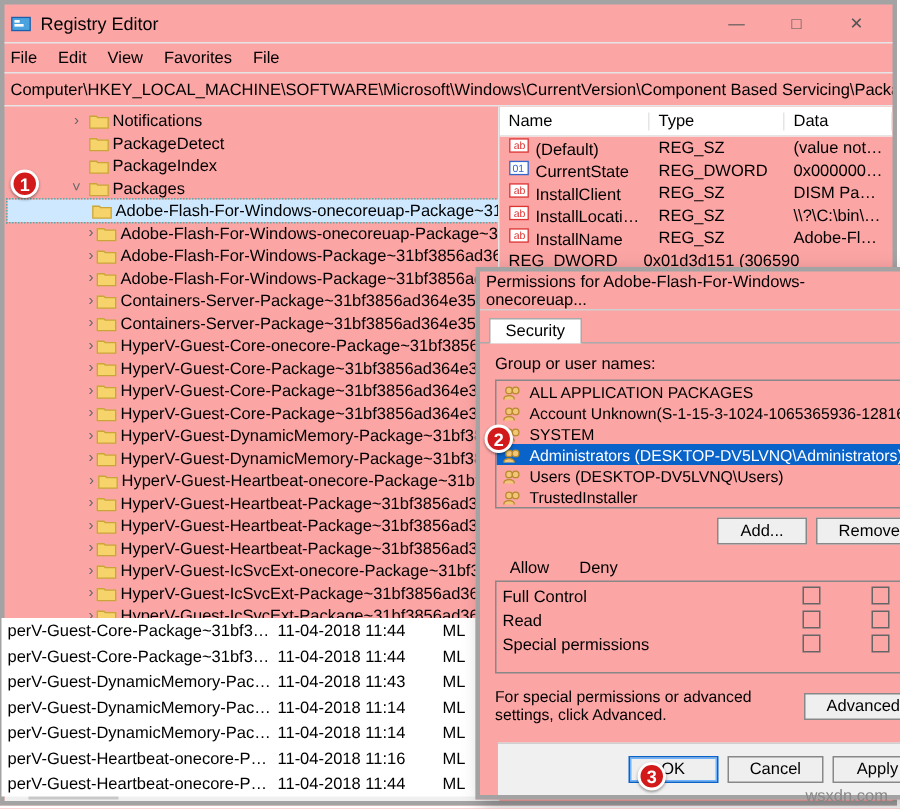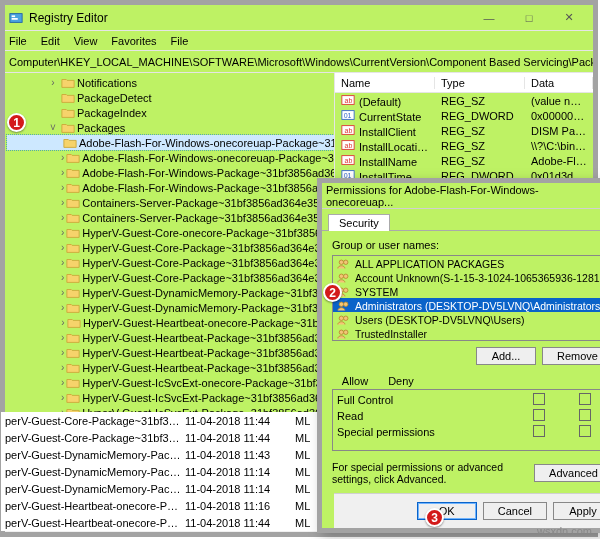--- a/index.html
+++ b/index.html
@@ -1,17 +1,17 @@
 <!DOCTYPE html>
 <html><head>
 <meta charset="utf-8">
 <style>
 * { box-sizing: border-box; margin: 0; padding: 0; }
 body { font-family: "Segoe UI", Tahoma, sans-serif; font-size: 11px; background: #fff; color: #000; width: 600px; height: 539px; overflow: hidden; position: relative; }
-.window { border: 5px solid #a3a3a3; position: absolute; background: #bef264; }
+.window { border: 3px solid #a3a3a3; position: absolute; background: #fca5a5; }
 .main-win { left: 0; top: 0; width: 598px; height: 537px; }
 .titlebar { height: 26px; display: flex; align-items: center; padding: 0 4px; border-bottom: 1px solid #e5e5e5; }
 .titlebar .ico { width: 14px; height: 14px; margin-right: 6px; display: inline-flex; }
 .titlebar .title { flex: 1; font-size: 12px; }
 .titlebar .ctrl { width: 40px; height: 20px; display: flex; align-items: center; justify-content: center; color: #555; }
 .menubar { height: 20px; display: flex; align-items: center; padding: 0 4px; gap: 14px; font-size: 11px; border-bottom: 1px solid #e5e5e5; }
 .pathbar { height: 22px; display: flex; align-items: center; padding: 0 4px; font-size: 11px; border-bottom: 1px solid #e5e5e5; white-space: nowrap; overflow: hidden; }
 .split { display: flex; height: calc(100% - 68px); }
 .tree { width: 330px; border-right: 1px solid #e5e5e5; overflow: hidden; position: relative; }
 .tree-inner { padding: 2px 0 2px 2px; }
@@ -363,26 +363,20 @@
             <div class="c col-n"><span class="vicon">
                 <svg viewBox="0 0 16 12">
                   <rect x="1" y="1" width="14" height="10" fill="#fff" stroke="#d33"></rect>
                   <text x="4" y="9" font-size="8" fill="#d33">ab</text>
                 </svg>
               </span><span>InstallName</span></div>
             <div class="c col-t">REG_SZ</div>
             <div class="c col-d">Adobe-Flash-For-Win</div>
           </div>
           <div class="row">
-            <div class="c col-n"><span class="vicon">
-                <svg viewBox="0 0 16 12">
-                  <rect x="1" y="1" width="14" height="10" fill="#fff" stroke="#36c"></rect>
-                  <text x="3" y="9" font-size="8" fill="#36c">01</text>
-                </svg>
-              </span><span>InstallTimeHigh</span></div>
             <div class="c col-t">REG_DWORD</div>
             <div class="c col-d">0x01d3d151 (306590</div>
           </div>
           <div class="row">
             <div class="c col-n"><span class="vicon">
                 <svg viewBox="0 0 16 12">
                   <rect x="1" y="1" width="14" height="10" fill="#fff" stroke="#36c"></rect>
                   <text x="3" y="9" font-size="8" fill="#36c">01</text>
                 </svg>
               </span><span>InstallTimeLow</span></div>

